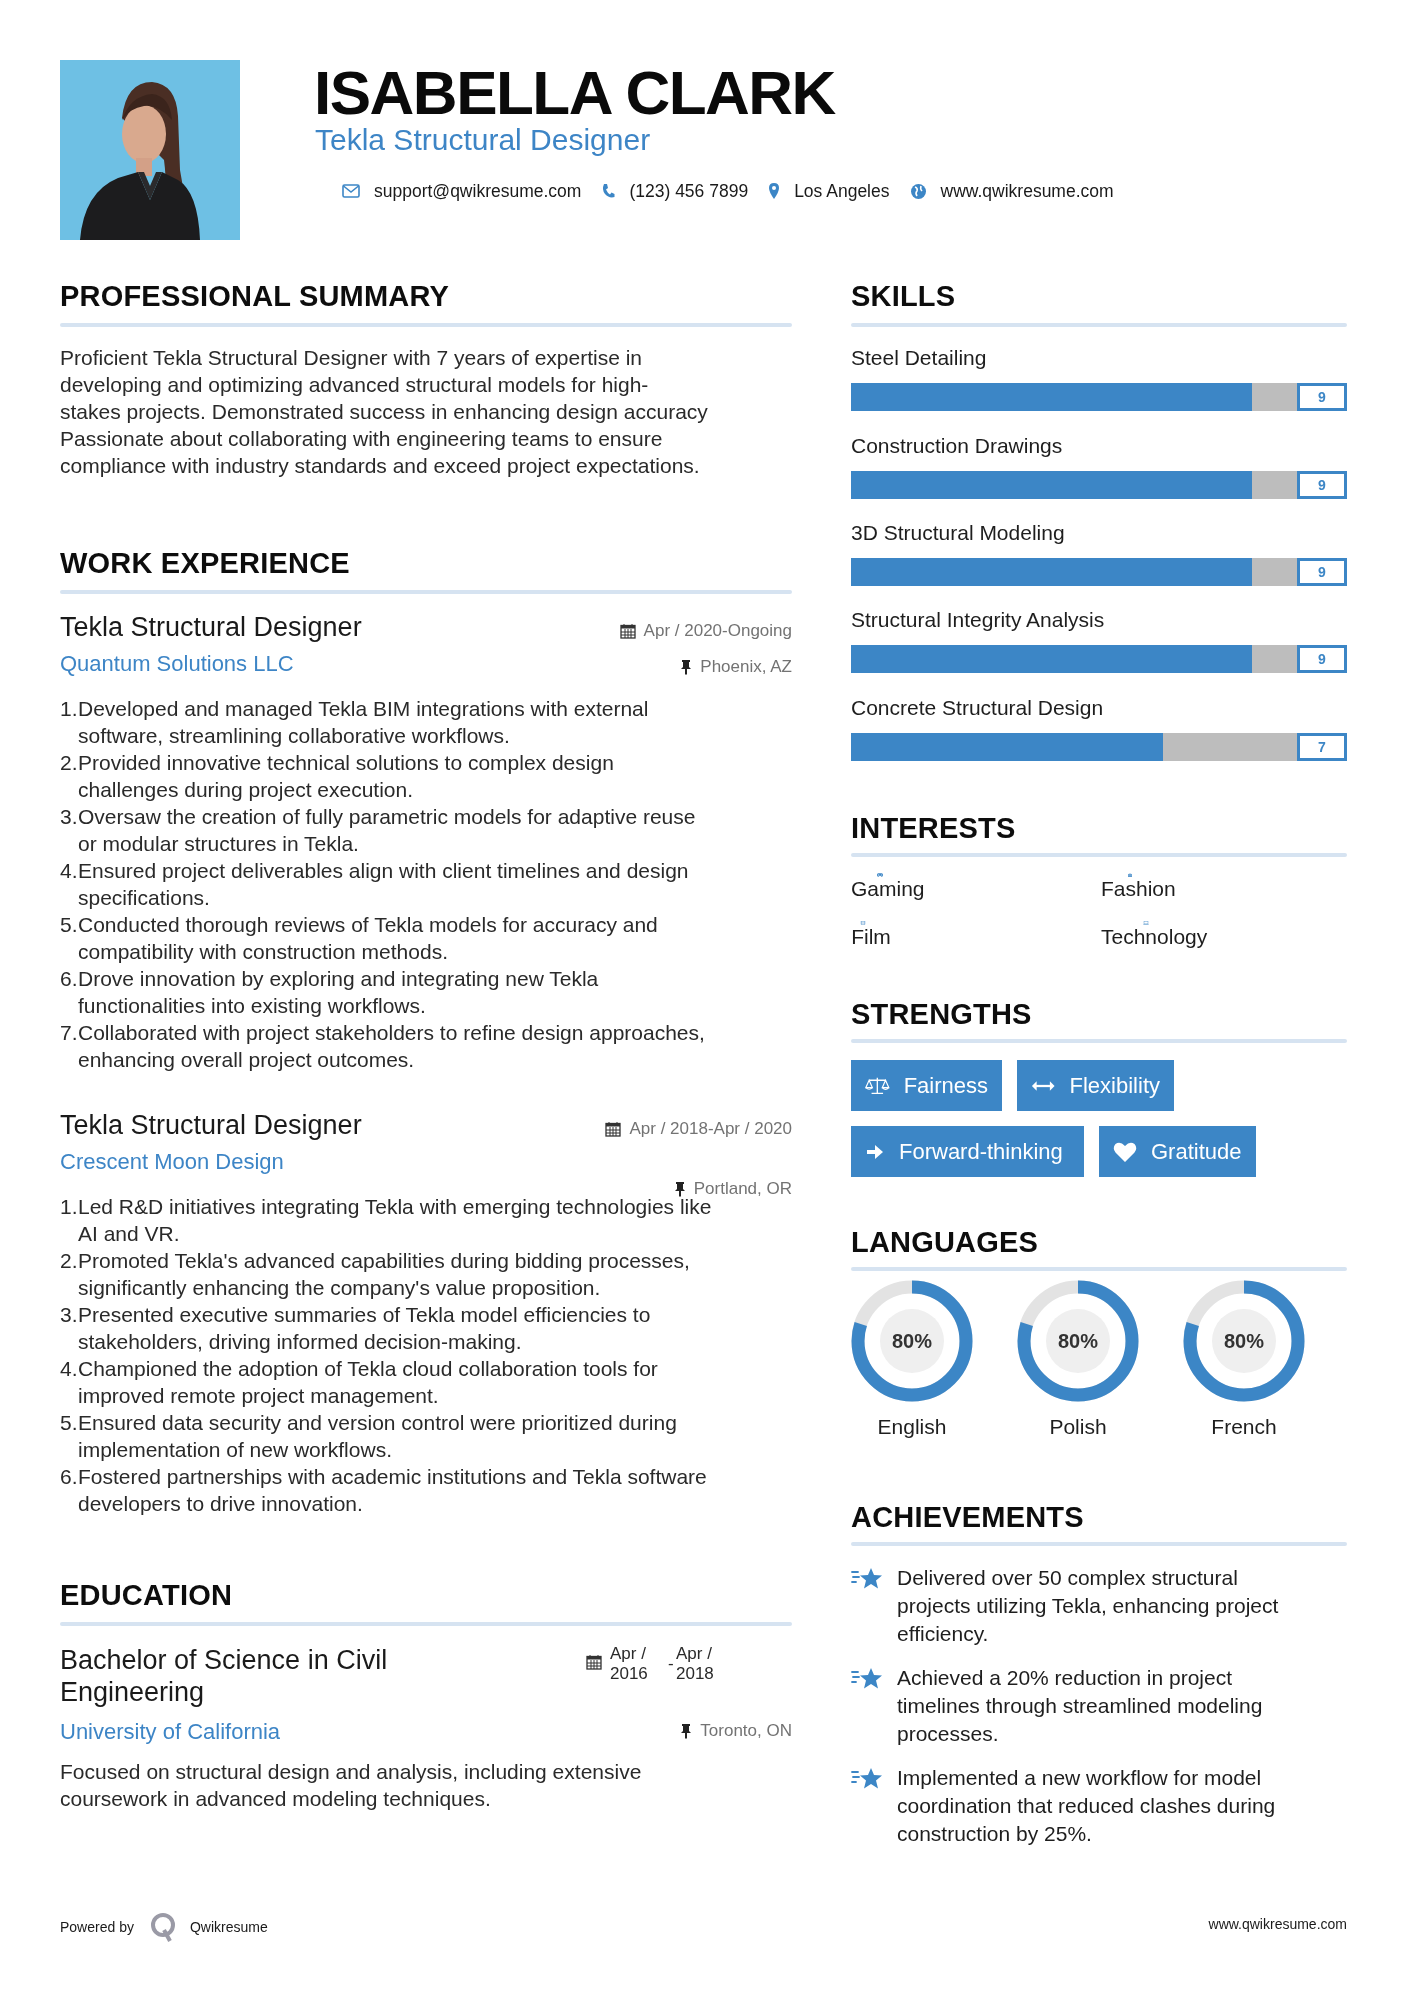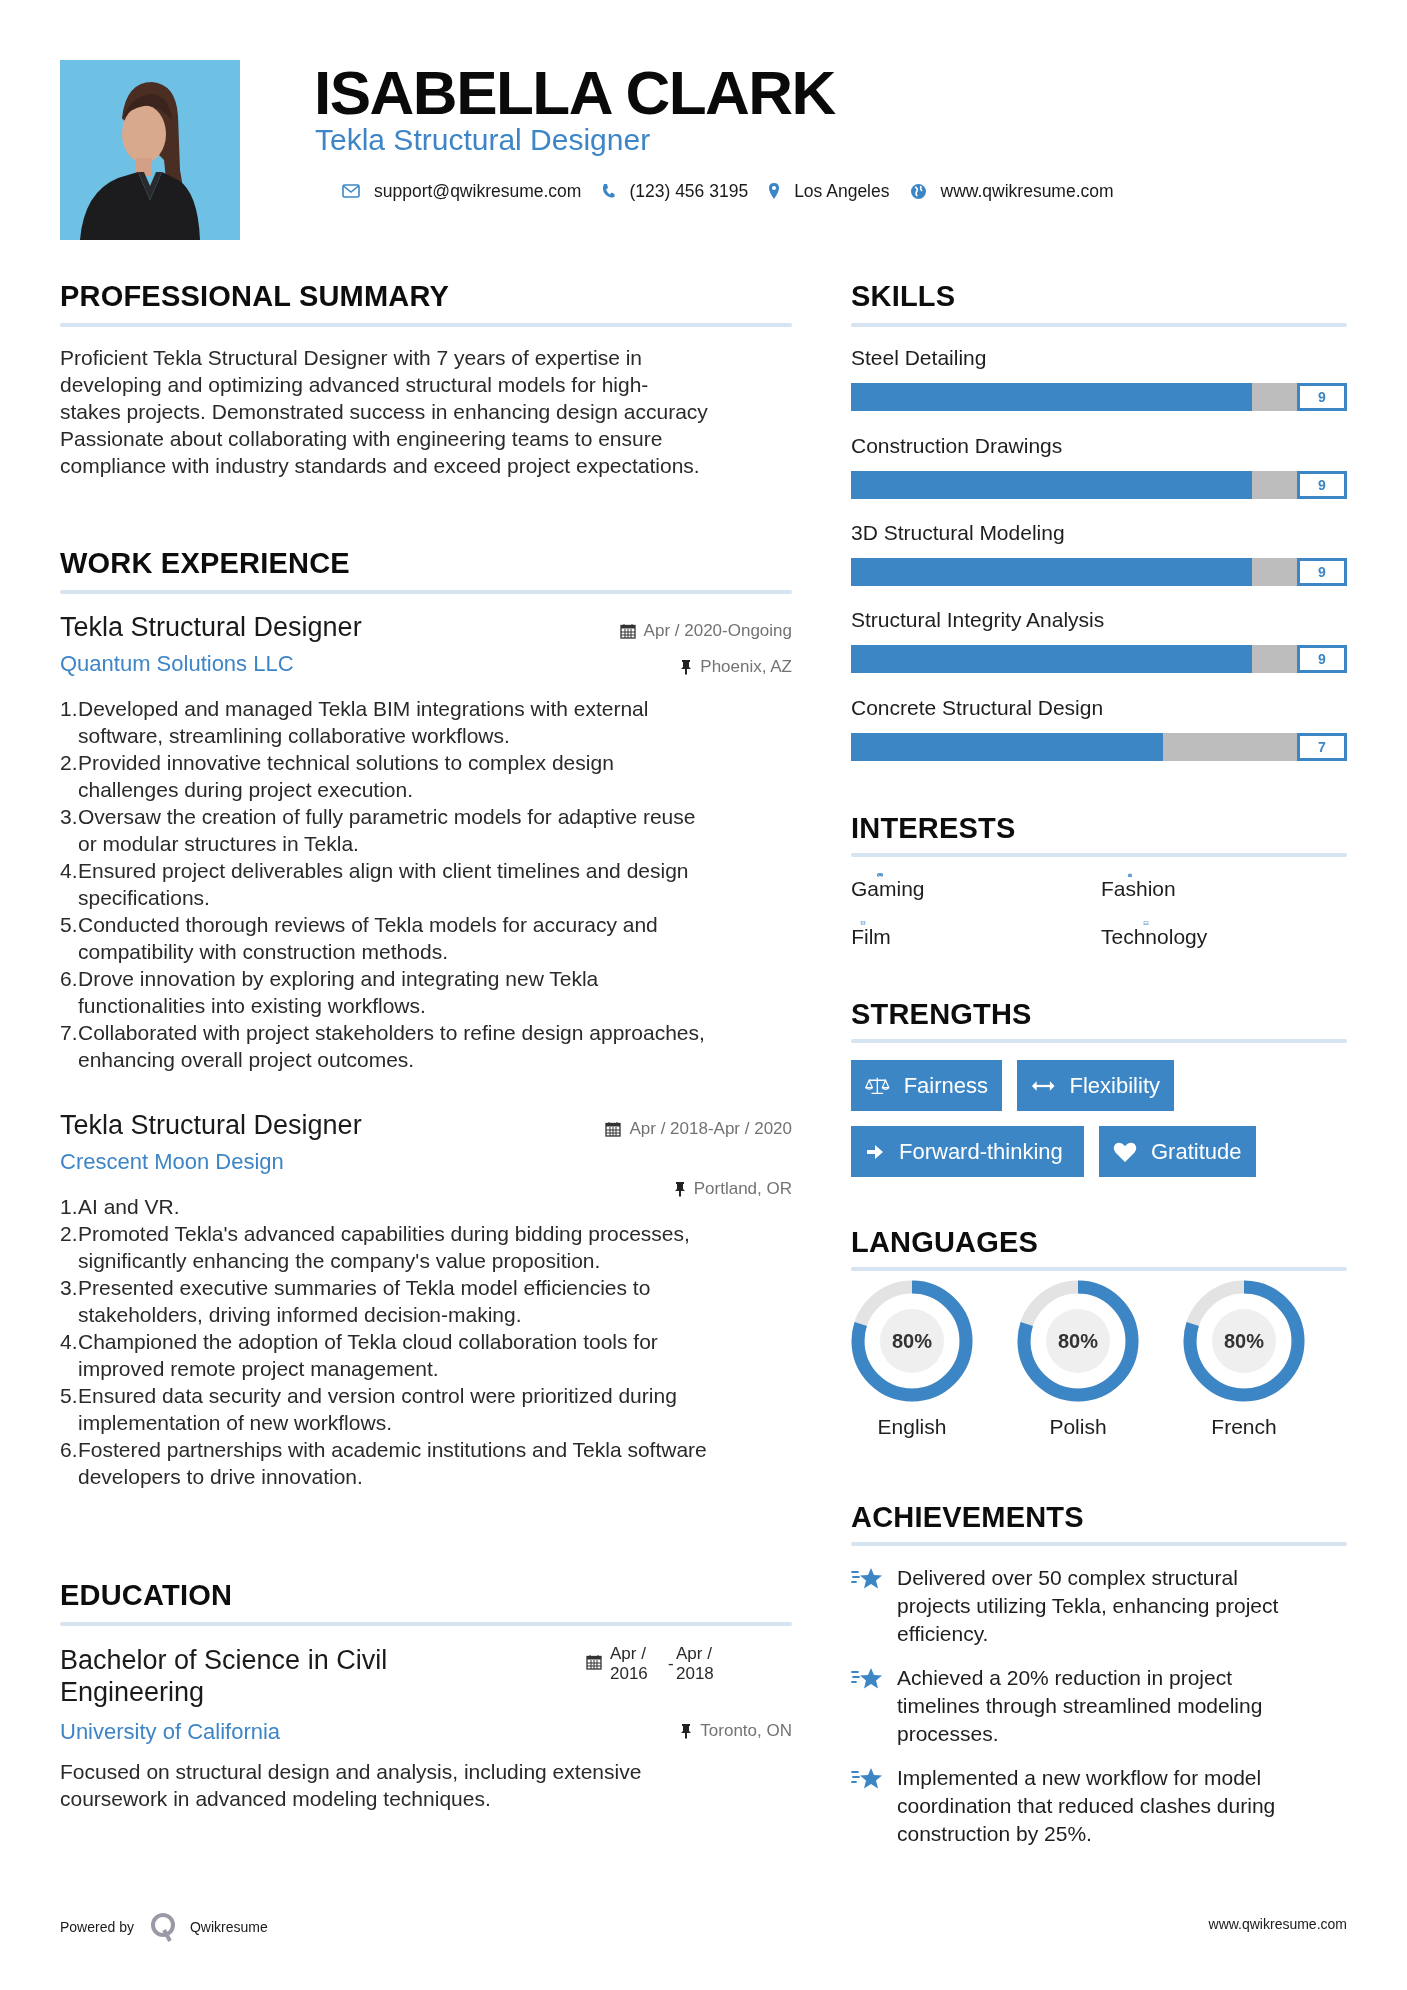--- a/index.html
+++ b/index.html
@@ -90,21 +90,21 @@
     <svg width="18" height="14" viewBox="0 0 18 14">
       <rect x="1" y="1" width="16" height="12" rx="1.5" fill="none" stroke="#3c86c6" stroke-width="1.6"></rect>
       <path d="M1.5 2 L9 8 L16.5 2" fill="none" stroke="#3c86c6" stroke-width="1.6"></path>
     </svg>
     <span>support@qwikresume.com</span>
   </span>
   <span class="ci">
     <svg width="14" height="16" viewBox="0 0 14 16">
       <path d="M3 1 L6 1 L7 5 L5 6.5 Q6.5 10 9 11.5 L10.5 9.5 L13.5 11 L13.5 14 Q8 15.5 4 11 Q0.5 6.5 3 1 Z" fill="#3c86c6"></path>
     </svg>
-    <span>(123) 456 3195</span>
+    <span>(123) 456 7899</span>
   </span>
   <span class="ci">
     <svg width="12" height="18" viewBox="0 0 12 18">
       <path d="M6 1 Q11 1 11 6 Q11 10 6 17 Q1 10 1 6 Q1 1 6 1 Z" fill="#3c86c6"></path>
       <circle cx="6" cy="6" r="2" fill="#fff"></circle>
     </svg>
     <span>Los Angeles</span>
   </span>
   <span class="ci">
     <svg width="17" height="17" viewBox="0 0 17 17">
@@ -194,20 +194,21 @@
 <div class="abs left company" style="top:1148px;">Crescent Moon Design</div>
 <div class="abs left meta" style="top:1178px;">
   <svg width="12" height="16" viewBox="0 0 12 16">
     <path d="M2 1 H10 V3 H9 V8 L11 10 H7 V15 L6 16 L5 15 V10 H1 L3 8 V3 H2 Z" fill="#222"></path>
   </svg>
   <span>Portland, OR</span>
 </div>
 <ol class="abs left bullets" style="top:1193px;">
   <li>
       <span class="num">1.</span>
+      <div>Led R&amp;D initiatives integrating Tekla with emerging technologies like</div>
       <div>AI and VR.</div>
     </li>
   <li>
       <span class="num">2.</span>
       <div>Promoted Tekla's advanced capabilities during bidding processes,</div>
       <div>significantly enhancing the company's value proposition.</div>
     </li>
   <li>
       <span class="num">3.</span>
       <div>Presented executive summaries of Tekla model efficiencies to</div>

